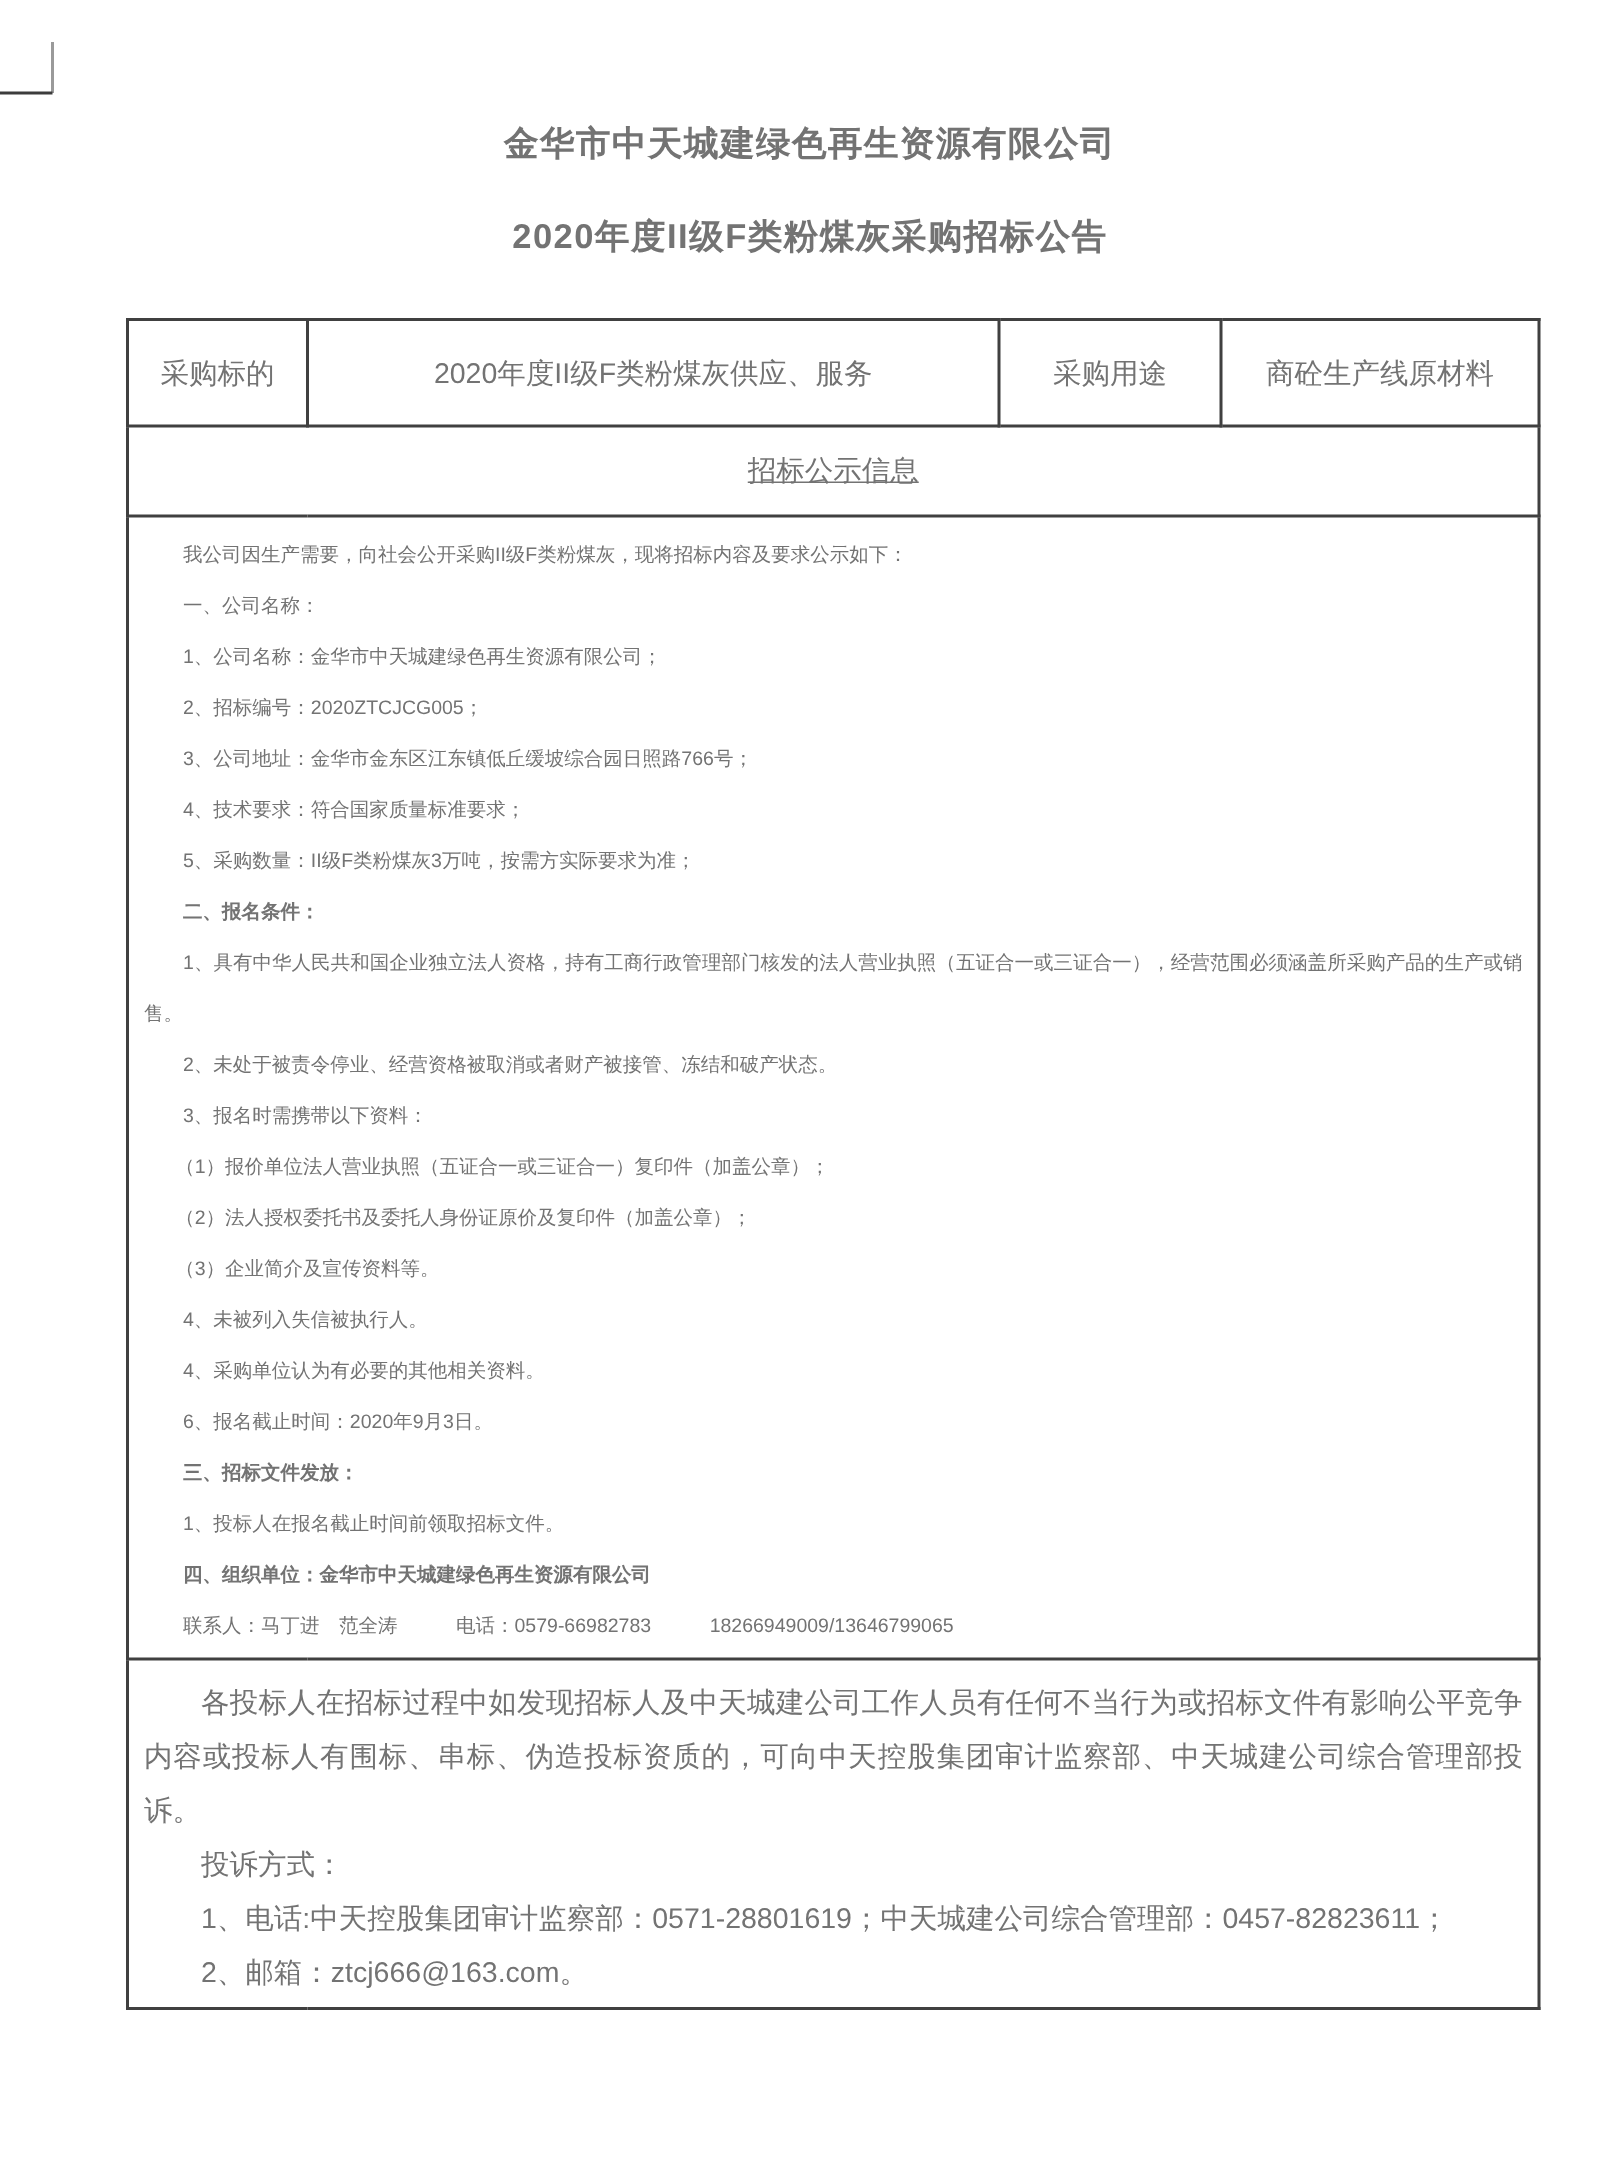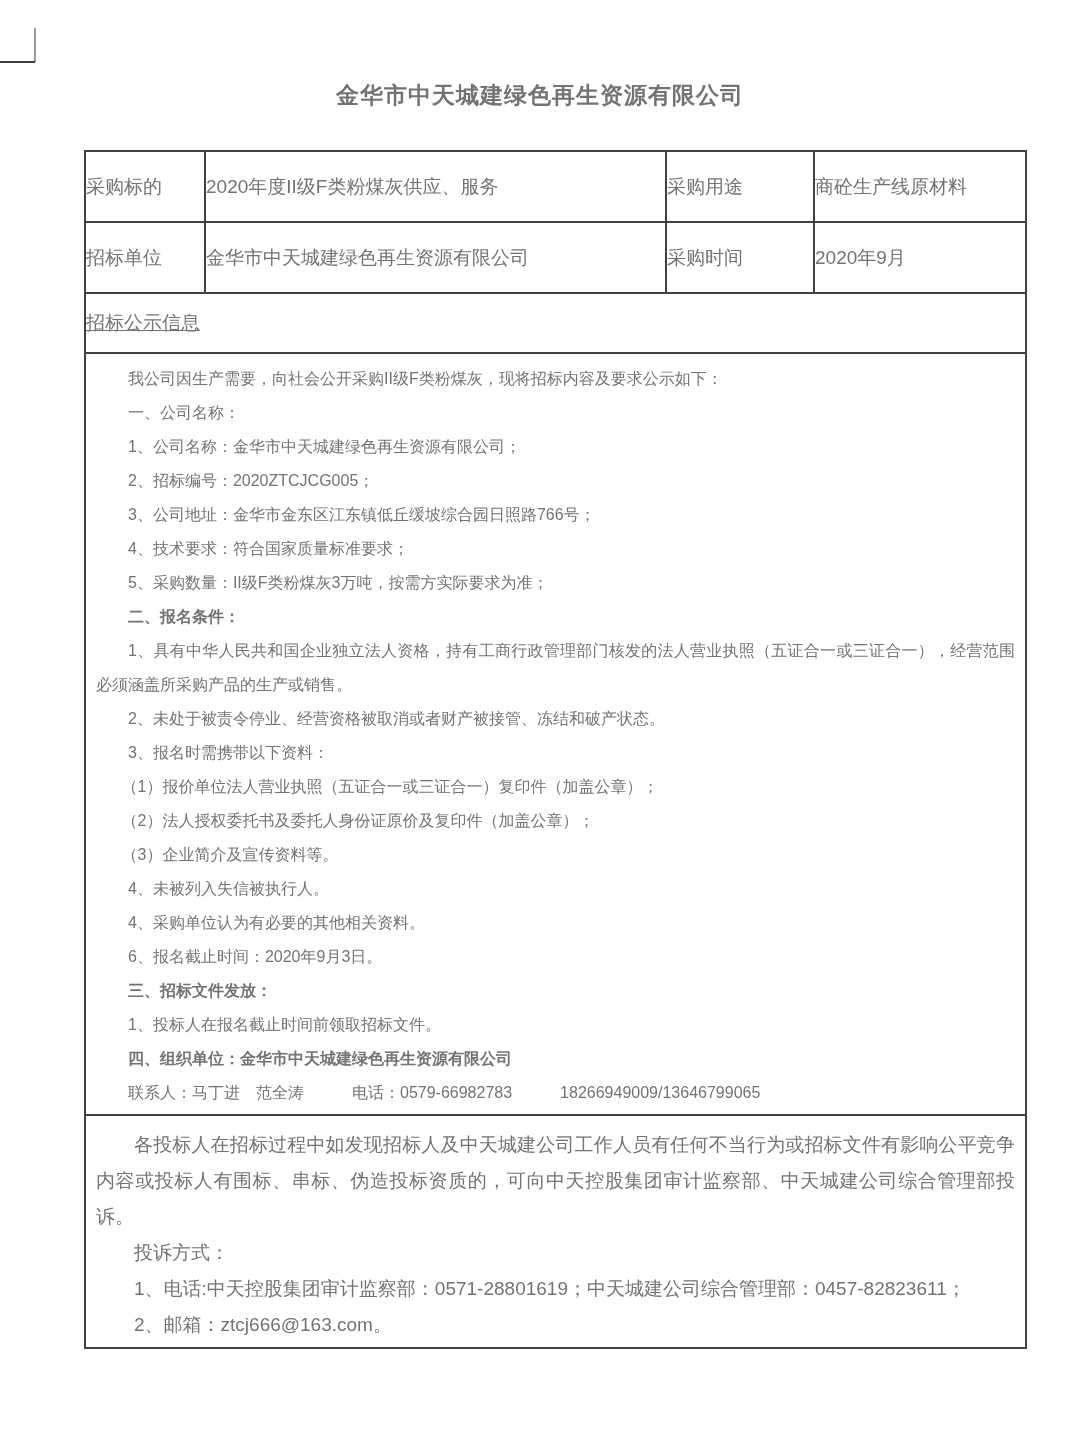--- a/index.html
+++ b/index.html
@@ -40,29 +40,29 @@
     width: 941px;
     border-collapse: collapse;
     table-layout: fixed;
   }
   table.doc td {
     border: 2px solid #404040;
     font-size: 19px;
     vertical-align: middle;
     padding: 0;
   }
-  td.c { }
+  td.c { text-align: center; }
   tr.hdr-row { height: 71px; }
   tr.banner-row { height: 60px; text-decoration: underline; }
 
   td.body-cell { vertical-align: top; text-align: left; }
   .notice-box { padding: 8px 10px 4px 10px; }
   .notice-box p {
     margin: 0;
-    font-size: 16px;
+    font-size: 13px;
     line-height: 34px;
     text-align: justify;
   }
   .complaint-box { padding: 10px 10px 4px 10px; }
   .complaint-box p {
     margin: 0;
     font-size: 19px;
     line-height: 36px;
     text-align: justify;
   }
@@ -72,40 +72,35 @@
 </style>
 </head>
 <body>
 
 <div class="page">
 
   <div class="cropmark-v"></div>
   <div class="cropmark-h"></div>
 
   <h1 class="title">金华市中天城建绿色再生资源有限公司</h1>
+  <h2 class="subtitle">2020年度II级F类粉煤灰采购招标公告</h2>
 
   <table class="doc">
     <colgroup>
       <col style="width:120px">
       <col style="width:461px">
       <col style="width:148px">
       <col style="width:212px">
     </colgroup>
     <tbody>
       <tr class="hdr-row">
         <td class="c">采购标的</td>
         <td class="c">2020年度II级F类粉煤灰供应、服务</td>
         <td class="c">采购用途</td>
         <td class="c">商砼生产线原材料</td>
-      </tr>
-      <tr class="hdr-row">
-        <td class="c">招标单位</td>
-        <td class="c">金华市中天城建绿色再生资源有限公司</td>
-        <td class="c">采购时间</td>
-        <td class="c">2020年9月</td>
       </tr>
       <tr class="banner-row">
         <td class="c" colspan="4">招标公示信息</td>
       </tr>
       <tr style="height:756px;">
         <td class="body-cell" colspan="4">
           <div class="notice-box">
             <p class="ind">我公司因生产需要，向社会公开采购II级F类粉煤灰，现将招标内容及要求公示如下：</p>
             <p class="ind">一、公司名称：</p>
             <p class="ind">1、公司名称：金华市中天城建绿色再生资源有限公司；</p>

